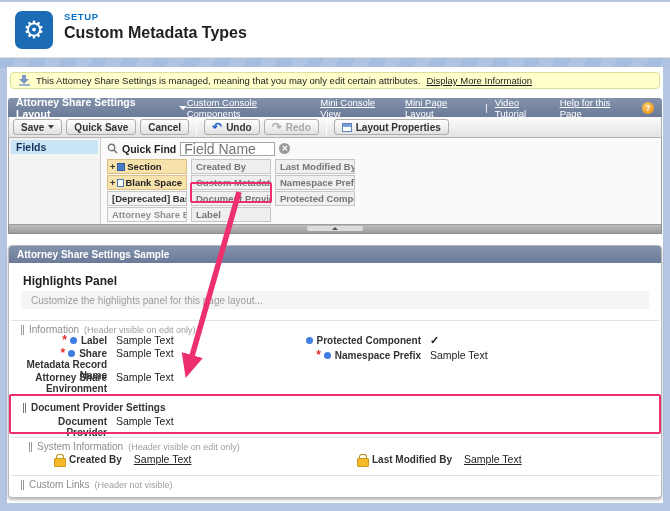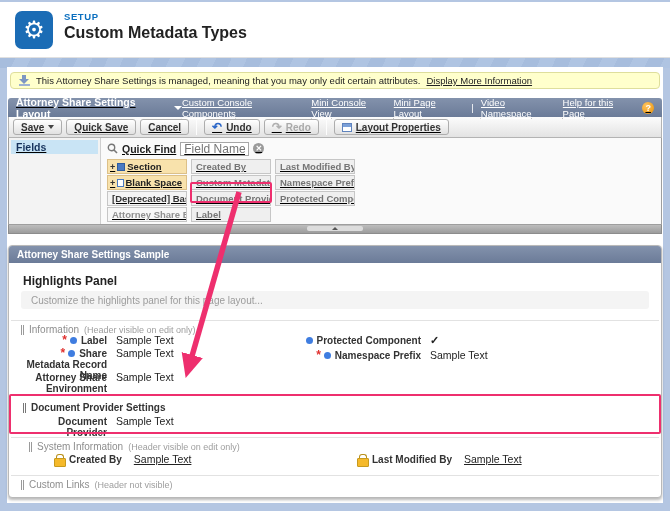--- a/index.html
+++ b/index.html
@@ -18,21 +18,21 @@
     background:repeating-linear-gradient(115deg,#a7bddd 0 14px,#afc4e2 14px 28px); }
   .content { position:absolute; top:67px; left:7px; right:7px; bottom:8px; background:#fff; }
   
   .banner { position:absolute; left:3px; right:3px; top:5px; height:17px; background:#ffffcc; border:1px solid #dede9c; border-radius:4px; display:flex; align-items:center; gap:6px; padding:0 8px; font-size:9.5px; color:#222; }
   .banner a { color:#222; }
   .dl-icon { display:inline-block; width:11px; height:11px; position:relative; }
   .dl-icon:before { content:""; position:absolute; left:3px; top:0; width:4px; height:5px; background:#7d96c2; }
   .dl-icon:after { content:""; position:absolute; left:0; top:4px; border-left:5px solid transparent; border-right:5px solid transparent; border-top:5px solid #7d96c2; }
   .dl-base { position:absolute; left:0; bottom:0; width:11px; height:2px; background:#9db1d2; }
   
-  .editor { position:absolute; left:1px; right:1px; top:31px;text-decoration:underline; }
+  .editor { position:absolute; left:1px; right:1px; top:31px; }
   .ed-titlebar { height:19px; background:linear-gradient(#8392ac,#6b7b98); border-radius:3px 3px 0 0; display:flex; align-items:center; padding:0 8px; color:#fff; }
   .ed-title { font-size:10.5px; font-weight:bold; }
   .caret-down-w { width:0; height:0; border-left:4px solid transparent; border-right:4px solid transparent; border-top:4px solid #fff; margin-left:6px; }
   .ed-links { margin-left:auto; display:flex; align-items:center; gap:7px; font-size:9.5px; }
   .ed-links a { color:#fff; }
   .ed-links .sep { text-decoration:none; }
   .help-orb { width:12px; height:12px; border-radius:50%; background:radial-gradient(circle at 35% 30%,#ffc35c,#e8920a); color:#fff; font-size:9px; font-weight:bold; display:flex; align-items:center; justify-content:center; }
   .ed-toolbar { height:21px; background:linear-gradient(#fcfcfc,#e3e3e3); border:1px solid #b3b3b3; border-top:none; display:flex; align-items:center; padding:0 4px; gap:4px; }
   .btn { display:inline-flex; align-items:center; gap:4px; font-size:10px; font-weight:bold; color:#333; background:linear-gradient(#fff,#e1e1e1); border:1px solid #adadad; border-radius:3px; padding:0 7px; height:16px; white-space:nowrap; }
   .btn.disabled { color:#aaa; }
@@ -41,21 +41,21 @@
   .undo-glyph { color:#2a66c8; font-size:12px; line-height:10px; }
   .redo-glyph { color:#b0b0b0; font-size:12px; line-height:10px; }
   .lp-icon { width:10px; height:9px; border:1px solid #5f83bd; background:linear-gradient(#7ba0d8 0 3px,#fff 3px); }
   
   .palette { display:flex; height:87px; border:1px solid #9e9e9e; border-top:none; background:#fafafa; }
   .pal-sidebar { width:92px; background:#f3f3f3; border-right:1px solid #cfcfcf; padding:2px; }
   .fields-item { background:#c9e4f5; color:#16325c; font-size:10.5px; font-weight:bold; padding:1px 5px; }
   .pal-main { flex:1; padding:3px 0 10px 6px; }
   .qf-row { display:flex; align-items:center; gap:4px; height:15px; }
   .qf-label { font-size:10.5px; font-weight:bold; color:#222; }
-  .qf-input { width:69px; height:14px; border:1px solid #a6a6a6; font-size:12px; padding:0 3px; font-family:"Liberation Sans",sans-serif; }
+  .qf-input { width:95px; height:14px; border:1px solid #a6a6a6; font-size:14px; padding:0 3px; font-family:"Liberation Sans",sans-serif; }
   .clear-orb { width:11px; height:11px; border-radius:50%; background:#9a9a9a; color:#fff; font-size:8px; font-weight:bold; display:flex; align-items:center; justify-content:center; }
   .pal-grid { display:flex; gap:4px; margin-top:3px; }
   .pcol { width:80px; }
   .pcell { height:15px; line-height:12px; font-size:9.5px; font-weight:bold; padding:1px 4px; border:1px solid #c6c6c6; background:#efefef; color:#757575; margin-bottom:1px; white-space:nowrap; overflow:hidden; }
   .pcell.tan { background:#f8e2ac; border-color:#dcc088; color:#222; display:flex; align-items:center; gap:2px; padding-left:2px; }
   .pcell.dark { background:#f4f4f4; color:#333; }
   .pcell.muted { background:#f7f7f7; color:#8f8f8f; }
   .plus { font-size:9px; color:#333; }
   .sq-solid { width:8px; height:8px; background:#4a7ac2; border:1px solid #2f5c9e; }
   .sq-hollow { width:8px; height:8px; background:#fff; border:1px solid #4a7ac2; }
@@ -115,21 +115,21 @@
 
     <div class="editor">
       <div class="ed-titlebar">
         <span class="ed-title">Attorney Share Settings Layout</span>
         <span class="caret-down-w"></span>
         <span class="ed-links">
           <a href="#">Custom Console Components</a>
           <a href="#">Mini Console View</a>
           <a href="#">Mini Page Layout</a>
           <span class="sep">|</span>
-          <a href="#">Video Namespace</a>
+          <a href="#">Video Tutorial</a>
           <a href="#">Help for this Page</a>
           <span class="help-orb">?</span>
         </span>
       </div>
 
       <div class="ed-toolbar">
         <span class="btn">
           <span>Save</span>
             <span class="caret-down-d"></span>
         </span>

